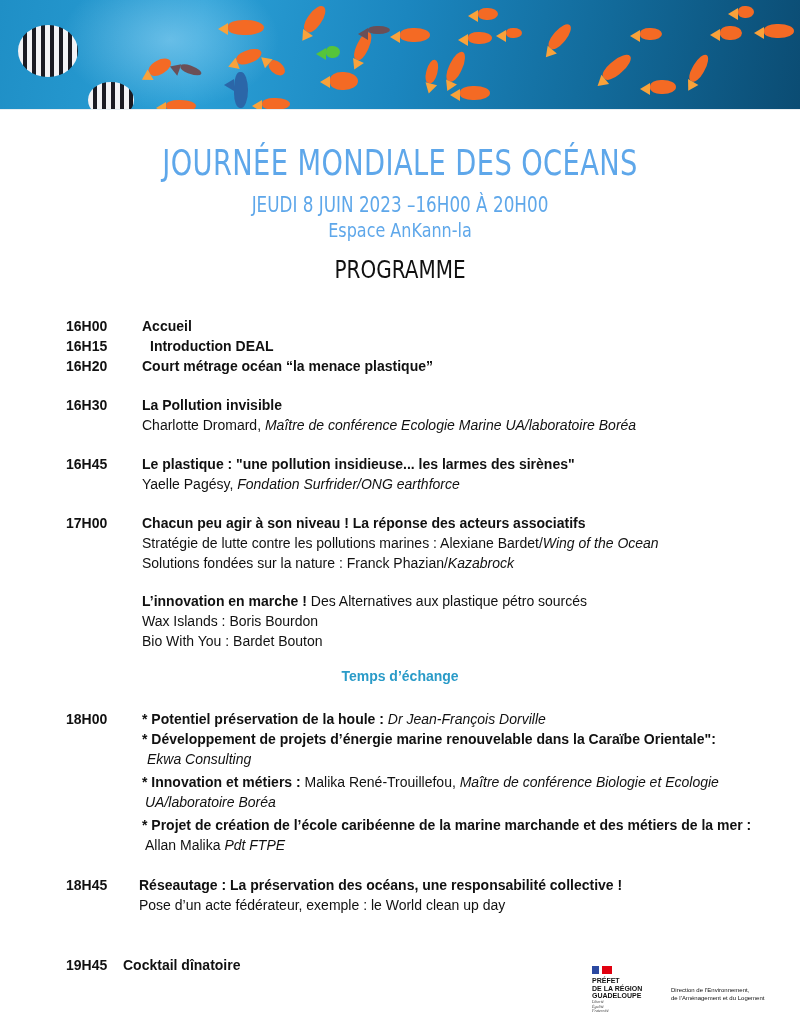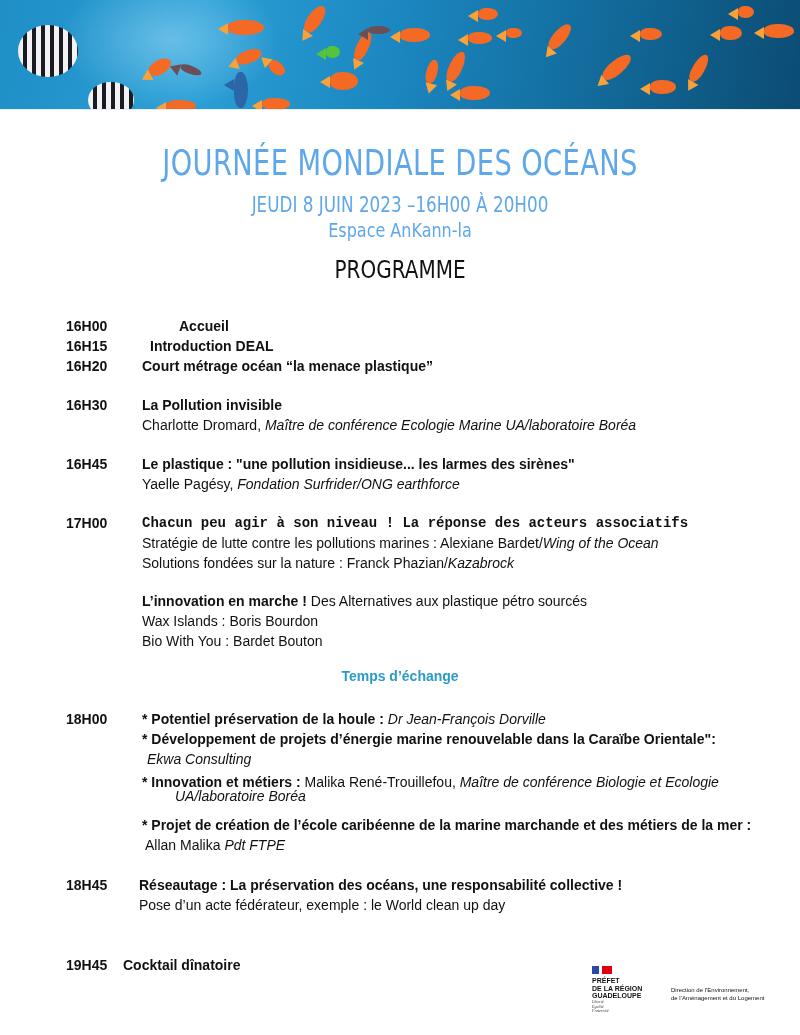--- a/index.html
+++ b/index.html
@@ -85,21 +85,21 @@
   <div class="banner-bottom"></div>
 </div>
 
 <div class="title">JOURNÉE MONDIALE DES OCÉANS</div>
 <div class="subtitle">JEUDI 8 JUIN 2023 –16H00 À 20H00</div>
 <div class="venue">Espace AnKann-la</div>
 <div class="programme">PROGRAMME</div>
 
 <div class="row" style="top:316px;">
   <span class="time">16H00</span>
-  <span class="line b" style="left:76px;margin-left:37px;">Accueil</span>
+  <span class="line b" style="left:76px;">Accueil</span>
 </div>
 <div class="row" style="top:336px;">
   <span class="time">16H15</span>
   <span class="line b" style="left:76px;padding-left:8px;">Introduction DEAL</span>
 </div>
 <div class="row" style="top:356px;">
   <span class="time">16H20</span>
   <span class="line b" style="left:76px;">Court métrage océan “la menace plastique”</span>
 </div>
 
@@ -110,37 +110,37 @@
 </div>
 
 <div class="row" style="top:454px;">
   <span class="time">16H45</span>
   <span class="line b" style="left:76px;">Le plastique : "une pollution insidieuse... les larmes des sirènes"</span>
   <span class="line" style="left:76px;top:20px;"><span>Yaelle Pagésy, </span><span class="i">Fondation Surfrider/ONG earthforce</span></span>
 </div>
 
 <div class="row" style="top:513px;">
   <span class="time">17H00</span>
-  <span class="line b" style="left:76px;font-family:Liberation Mono, monospace;">Chacun peu agir à son niveau ! La réponse des acteurs associatifs</span>
+  <span class="line b" style="left:76px;">Chacun peu agir à son niveau ! La réponse des acteurs associatifs</span>
   <span class="line" style="left:76px;top:20px;"><span>Stratégie de lutte contre les pollutions marines : Alexiane Bardet/</span><span class="i">Wing of the Ocean</span></span>
   <span class="line" style="left:76px;top:40px;"><span>Solutions fondées sur la nature : Franck Phazian/</span><span class="i">Kazabrock</span></span>
   <span class="line" style="left:76px;top:78px;"><span class="b">L’innovation en marche !</span><span> Des Alternatives aux plastique pétro sourcés</span></span>
   <span class="line" style="left:76px;top:98px;">Wax Islands : Boris Bourdon</span>
   <span class="line" style="left:76px;top:118px;">Bio With You : Bardet Bouton</span>
 </div>
 
 <div class="section">Temps d’échange</div>
 
 <div class="row" style="top:709px;">
   <span class="time">18H00</span>
   <span class="line" style="left:76px;top:0;"><span class="b">* Potentiel préservation de la houle :</span><span> </span><span class="i">Dr Jean-François Dorville</span></span>
   <span class="line b" style="left:76px;top:20px;">* Développement de projets d’énergie marine renouvelable dans la Caraïbe Orientale":</span>
   <span class="line i" style="left:81px;top:40px;">Ekwa Consulting</span>
   <span class="line" style="left:76px;top:63px;"><span class="b">* Innovation et métiers :</span><span> Malika René-Trouillefou, </span><span class="i">Maître de conférence Biologie et Ecologie</span></span>
-  <span class="line i" style="left:79px;top:77px;margin-left:30px;">UA/laboratoire Boréa</span>
+  <span class="line i" style="left:79px;top:83px;">UA/laboratoire Boréa</span>
   <span class="line b" style="left:76px;top:106px;">* Projet de création de l’école caribéenne de la marine marchande et des métiers de la mer :</span>
   <span class="line" style="left:79px;top:126px;"><span>Allan Malika </span><span class="i">Pdt FTPE</span></span>
 </div>
 
 <div class="row" style="top:875px;">
   <span class="time">18H45</span>
   <span class="line b" style="left:73px;">Réseautage : La préservation des océans, une responsabilité collective !</span>
   <span class="line" style="left:73px;top:20px;">Pose d’un acte fédérateur, exemple : le World clean up day</span>
 </div>
 

